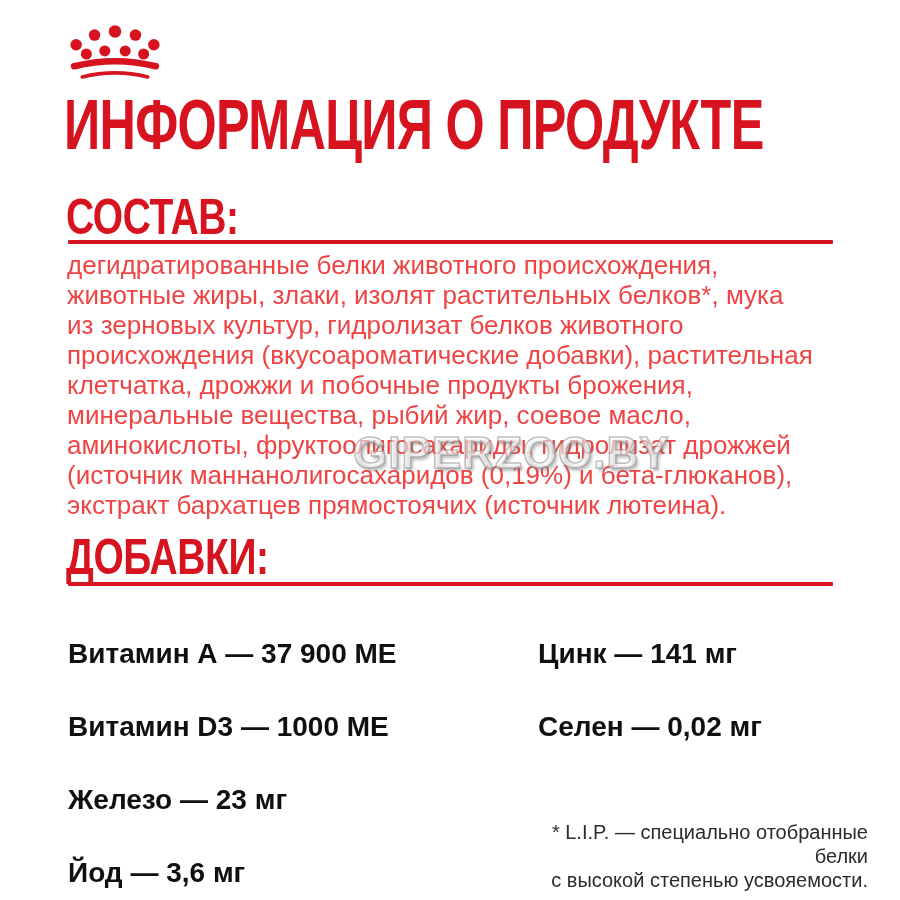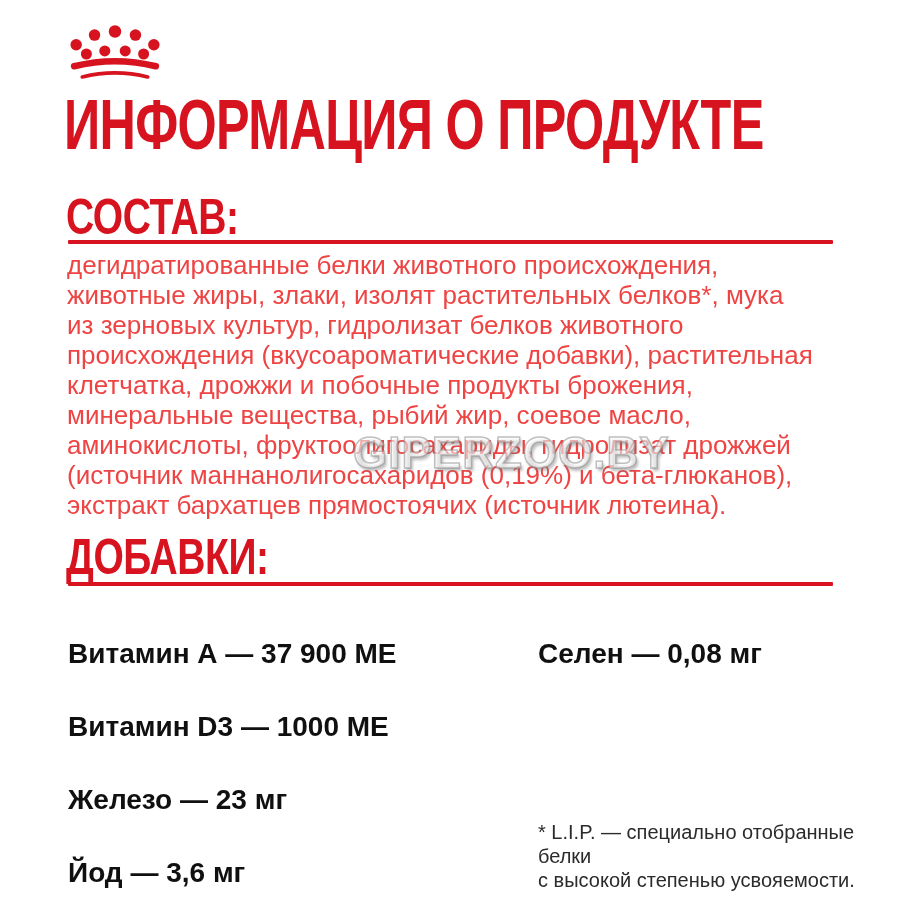--- a/index.html
+++ b/index.html
@@ -42,20 +42,21 @@
     position:absolute;top:599px;
     font-size:28px;font-weight:bold;line-height:36.5px;
     color:#101010;white-space:pre-line;
   }
   .additives-left{left:68px;}
   .additives-right{left:538px;}
   .footnote{
     position:absolute;left:538px;top:820px;width:330px;
     font-size:20px;line-height:24px;color:#2b2b2b;
     white-space:pre-line;
+    text-align:right;
   }
   .watermark{
     position:absolute;left:353px;top:428px;
     font-size:44px;font-weight:bold;letter-spacing:1px;
     color:rgba(255,255,255,0.55);
     -webkit-text-stroke:1.5px rgba(140,140,140,0.55);
     text-shadow:2px 3px 3px rgba(110,110,110,0.45);
     white-space:nowrap;
     pointer-events:none;
   }
@@ -101,19 +102,20 @@
   <div class="red-rule rule-additives"></div>
 
   <div class="additives-col additives-left">
     <div>Витамин А — 37 900 МЕ</div>
     <div>Витамин D3 — 1000 МЕ</div>
     <div>Железо — 23 мг</div>
     <div>Йод — 3,6 мг</div>
   </div>
 
   <div class="additives-col additives-right">
-    <div>Селен — 0,08 мг</div>
+    <div>Цинк — 141 мг</div>
+    <div>Селен — 0,02 мг</div>
   </div>
 
   <div class="footnote">* L.I.P. — специально отобранные белки
 с высокой степенью усвояемости.</div>
 
 </div>
 
 </body></html>

